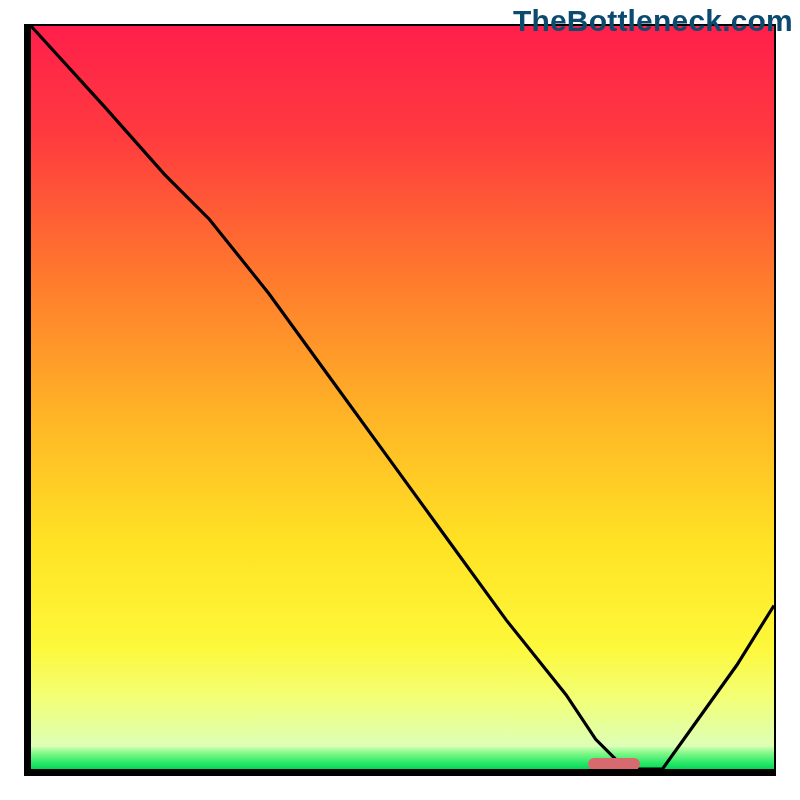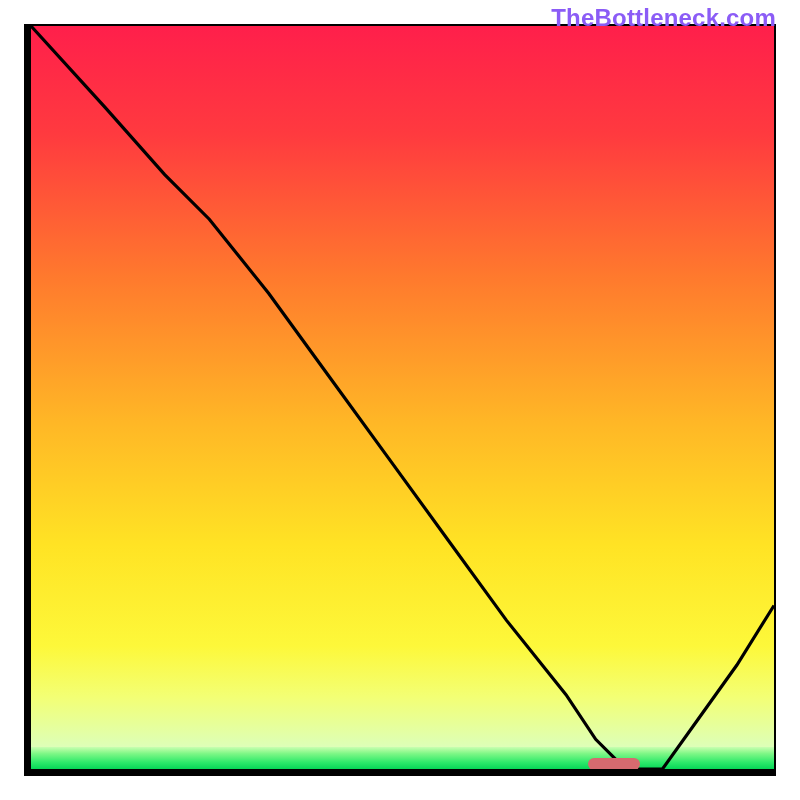--- a/index.html
+++ b/index.html
@@ -11,24 +11,24 @@
     font-family: Arial, Helvetica, sans-serif;
   }
   .wrap {
     position: relative;
     width: 800px;
     height: 800px;
   }
   .source {
     position: absolute;
     top: 4px;
-    right: 24px;
-    font-size: 24px;
+    right: 7px;
+    font-size: 30px;
     font-weight: 600;
-    color: #8b5cf6;
+    color: #0c4a6e;
     letter-spacing: 0.2px;
     z-index: 20;
   }
   .frame {
     position: absolute;
     left: 24px;
     top: 24px;
     width: 752px;
     height: 752px;
     z-index: 15;

